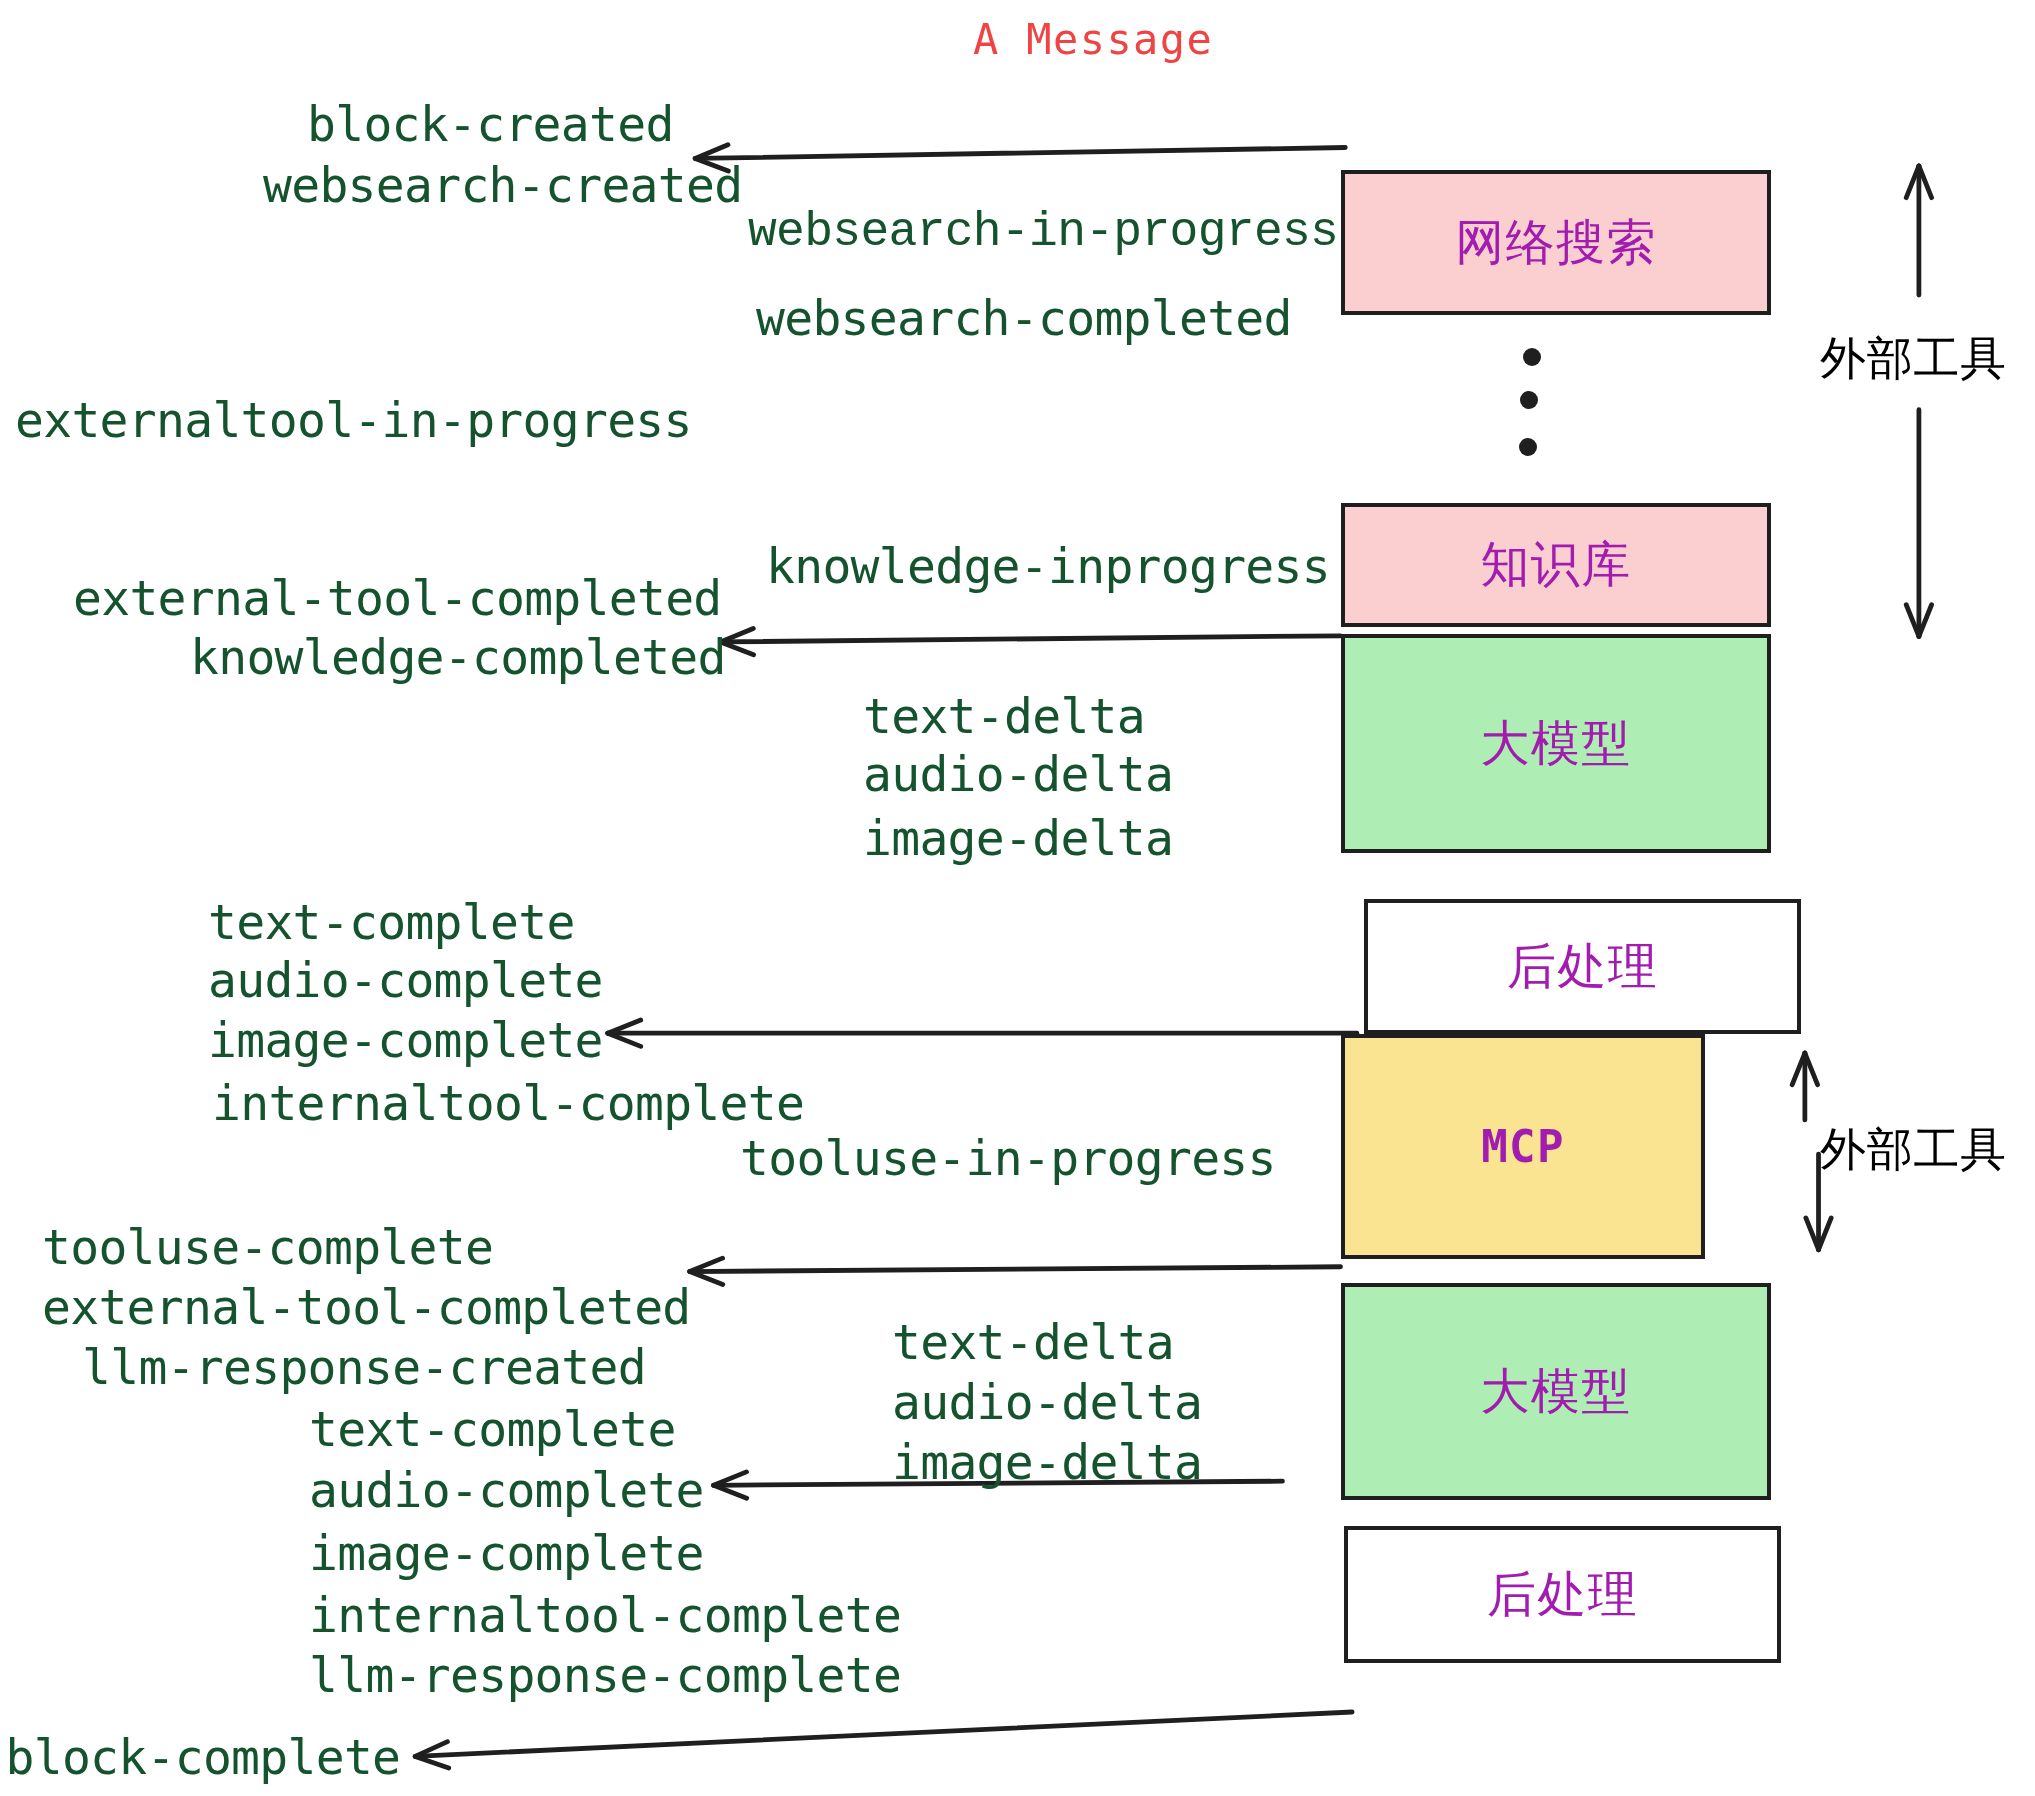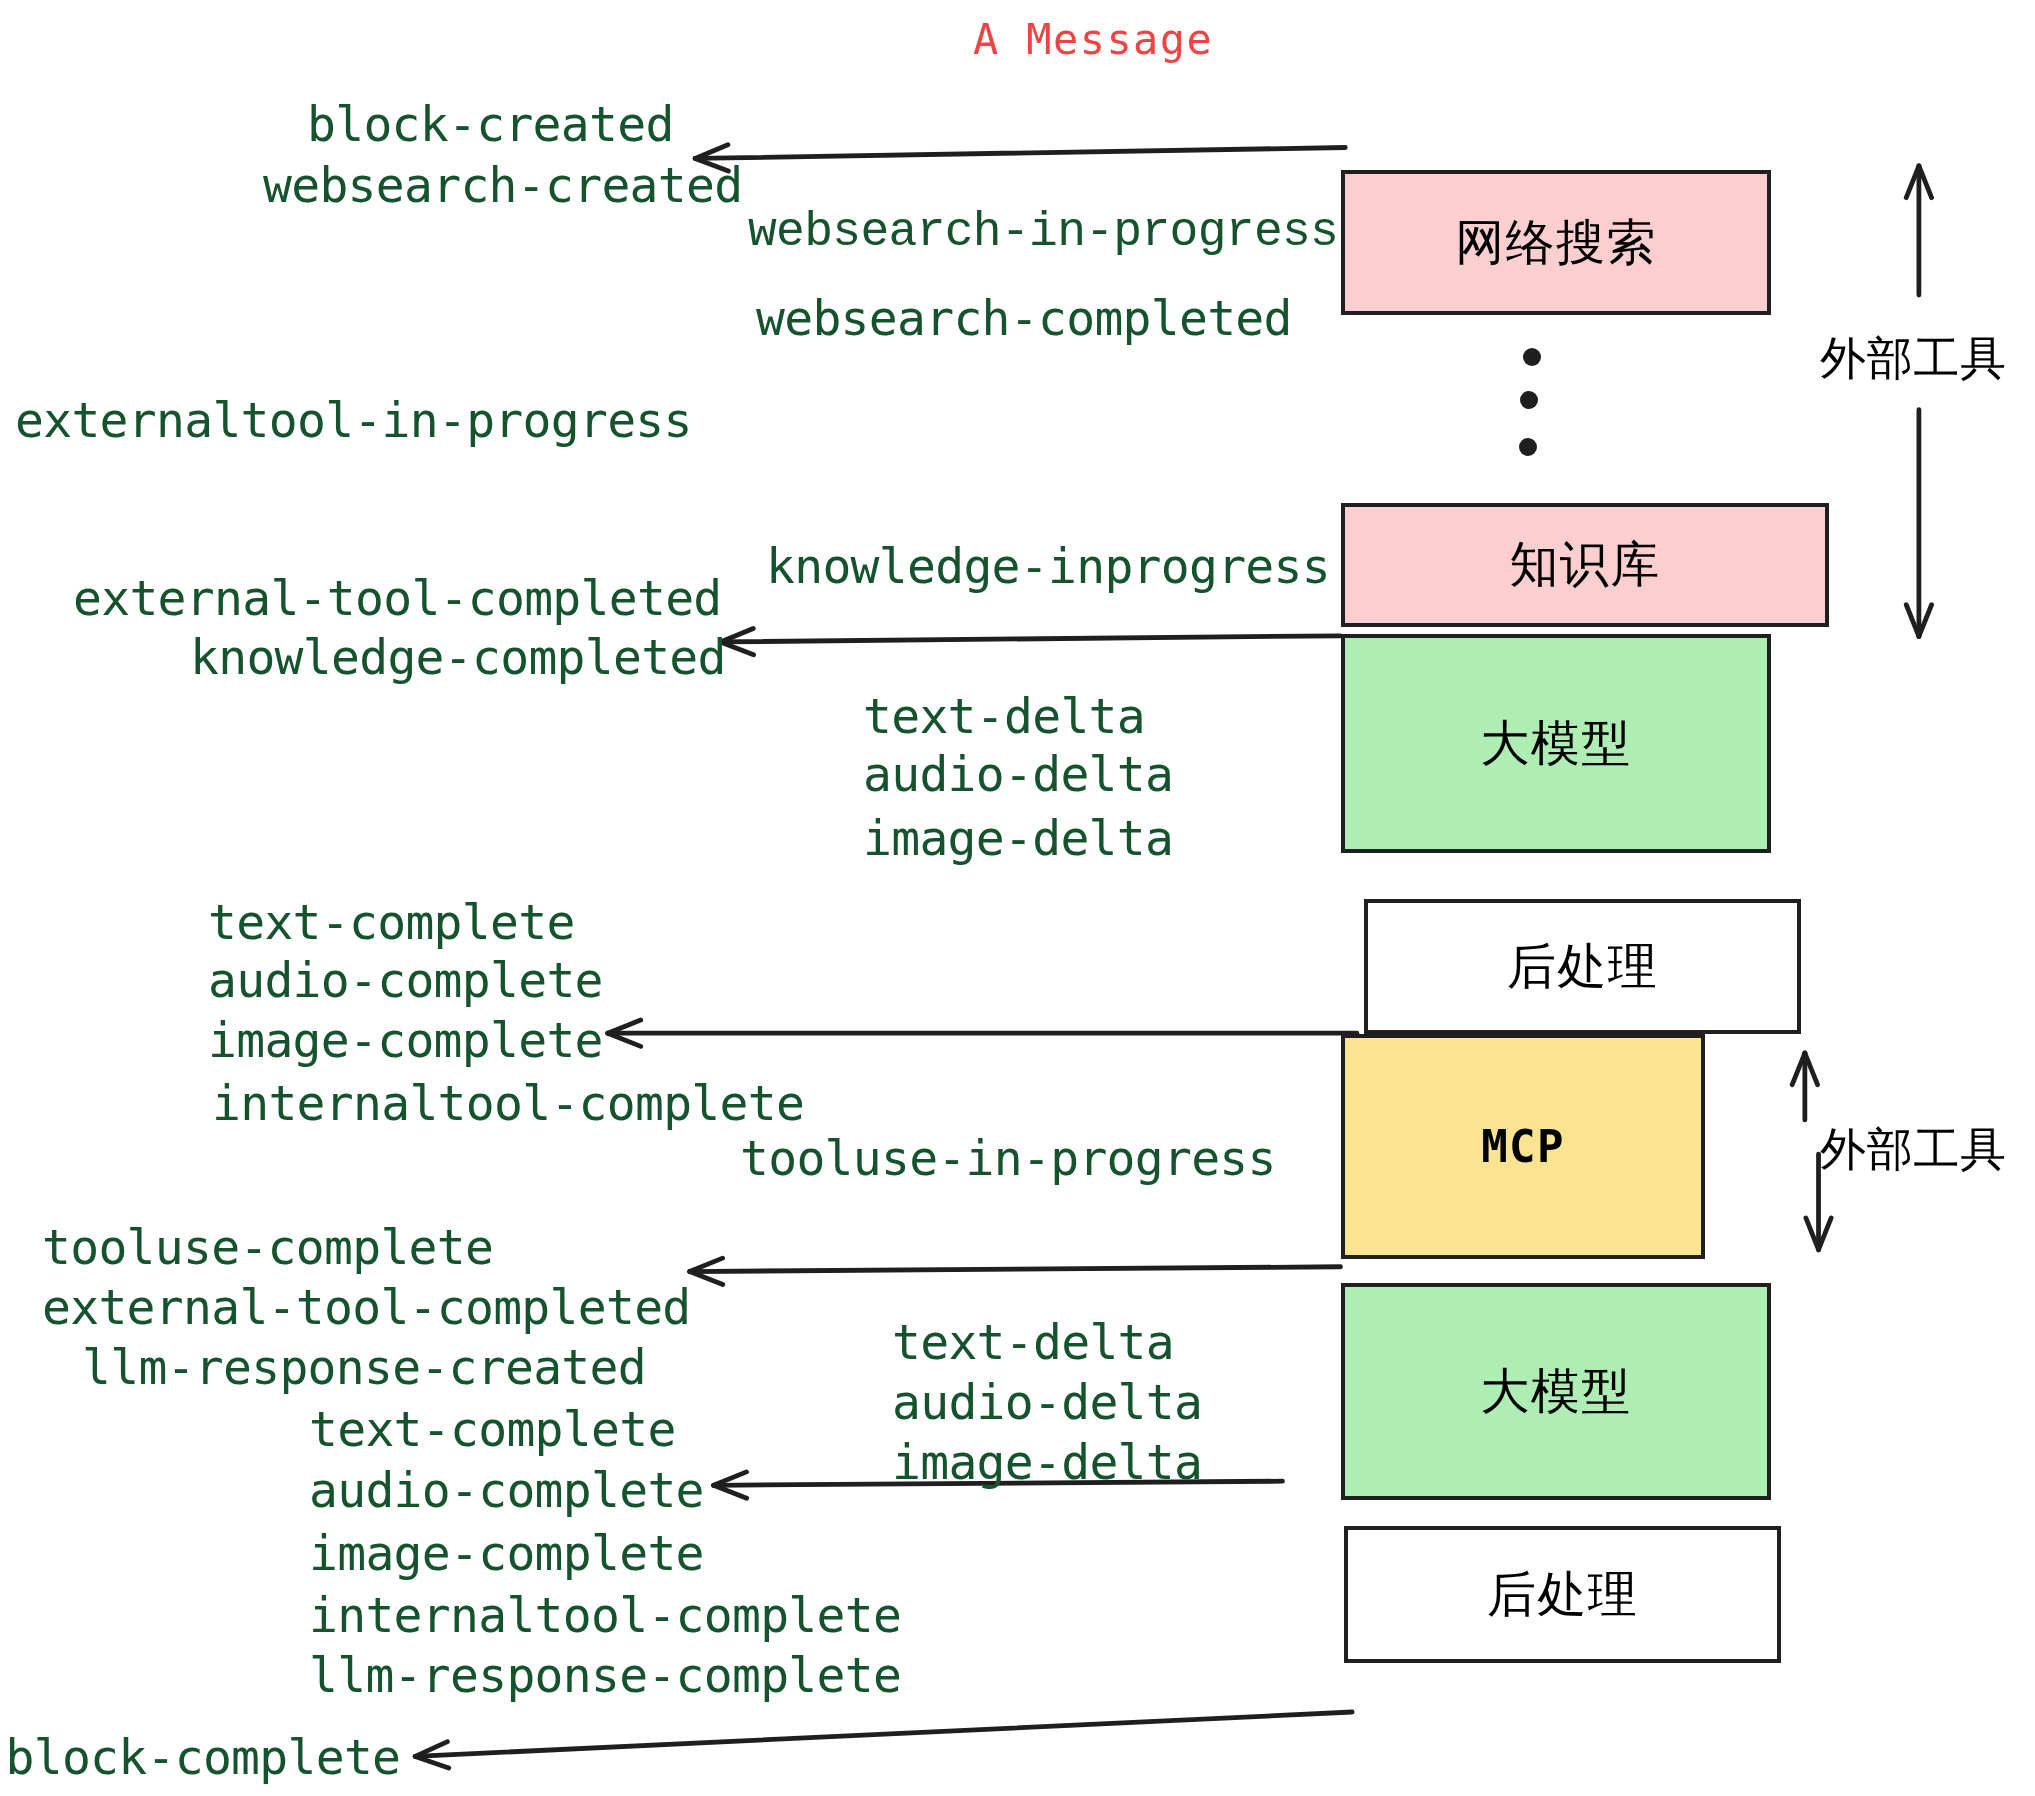--- a/index.html
+++ b/index.html
@@ -34,21 +34,21 @@
   }
   .node {
     position: absolute;
     box-sizing: border-box;
     border: 4.1px solid #1f1f1f;
     display: flex;
     align-items: center;
     justify-content: center;
     font-family: "DejaVu Sans", "Liberation Sans", sans-serif;
     font-size: 49px;
-    color: #000000;
+    color: #a21caf;
     letter-spacing: 1.4px;
   }
   .node.mcp-label {
     font-family: "DejaVu Sans Mono", "Liberation Mono", monospace;
     font-size: 44px;
     font-weight: bold;
   }
   .sidelabel {
     position: absolute;
     font-family: Liberation Sans, sans-serif;
@@ -112,21 +112,21 @@
         <line x1="2643" y1="1542" x2="2624.4539765293507" y2="1588.4332317788255"></line>
         <line x1="2643" y1="1542" x2="2661.5460234706493" y2="1588.4332317788255"></line>
         <line x1="2663" y1="1690" x2="2663" y2="1830"></line>
         <line x1="2663" y1="1830" x2="2681.5460234706493" y2="1783.5667682211745"></line>
         <line x1="2663" y1="1830" x2="2644.4539765293507" y2="1783.5667682211745"></line>
       </g>
   </svg>
 
   <div id="nodes-layer">
       <div class="node" style="left: 1341px; top: 170px; width: 430px; height: 145px; background: rgb(251, 207, 207); border-color: rgb(31, 31, 31);">网络搜索</div>
-      <div class="node" style="left: 1341px; top: 503px; width: 488px; height: 124px; background: rgb(251, 207, 207); border-color: rgb(31, 31, 31);">知识库</div>
+      <div class="node" style="left: 1341px; top: 503px; width: 430px; height: 124px; background: rgb(251, 207, 207); border-color: rgb(31, 31, 31);">知识库</div>
       <div class="node" style="left: 1341px; top: 634px; width: 430px; height: 219px; background: rgb(174, 238, 180); border-color: rgb(31, 31, 31);">大模型</div>
       <div class="node" style="left: 1364px; top: 899px; width: 437px; height: 135px; background: rgb(255, 255, 255); border-color: rgb(31, 31, 31);">后处理</div>
       <div class="node mcp-label" style="left: 1341px; top: 1034px; width: 364px; height: 225px; background: rgb(251, 228, 145); border-color: rgb(31, 31, 31);">MCP</div>
       <div class="node" style="left: 1341px; top: 1283px; width: 430px; height: 217px; background: rgb(174, 238, 180); border-color: rgb(31, 31, 31);">大模型</div>
       <div class="node" style="left: 1344px; top: 1526px; width: 437px; height: 137px; background: rgb(255, 255, 255); border-color: rgb(31, 31, 31);">后处理</div>
     </div>
   <div id="events-layer">
       <div class="evt" style="left: 307px; top: 100px;">block-created</div>
       <div class="evt" style="left: 263px; top: 161px;">websearch-created</div>
       <div class="evt" style="left: 748px; top: 208px; font-family: Liberation Mono, monospace;">websearch-in-progress</div>

